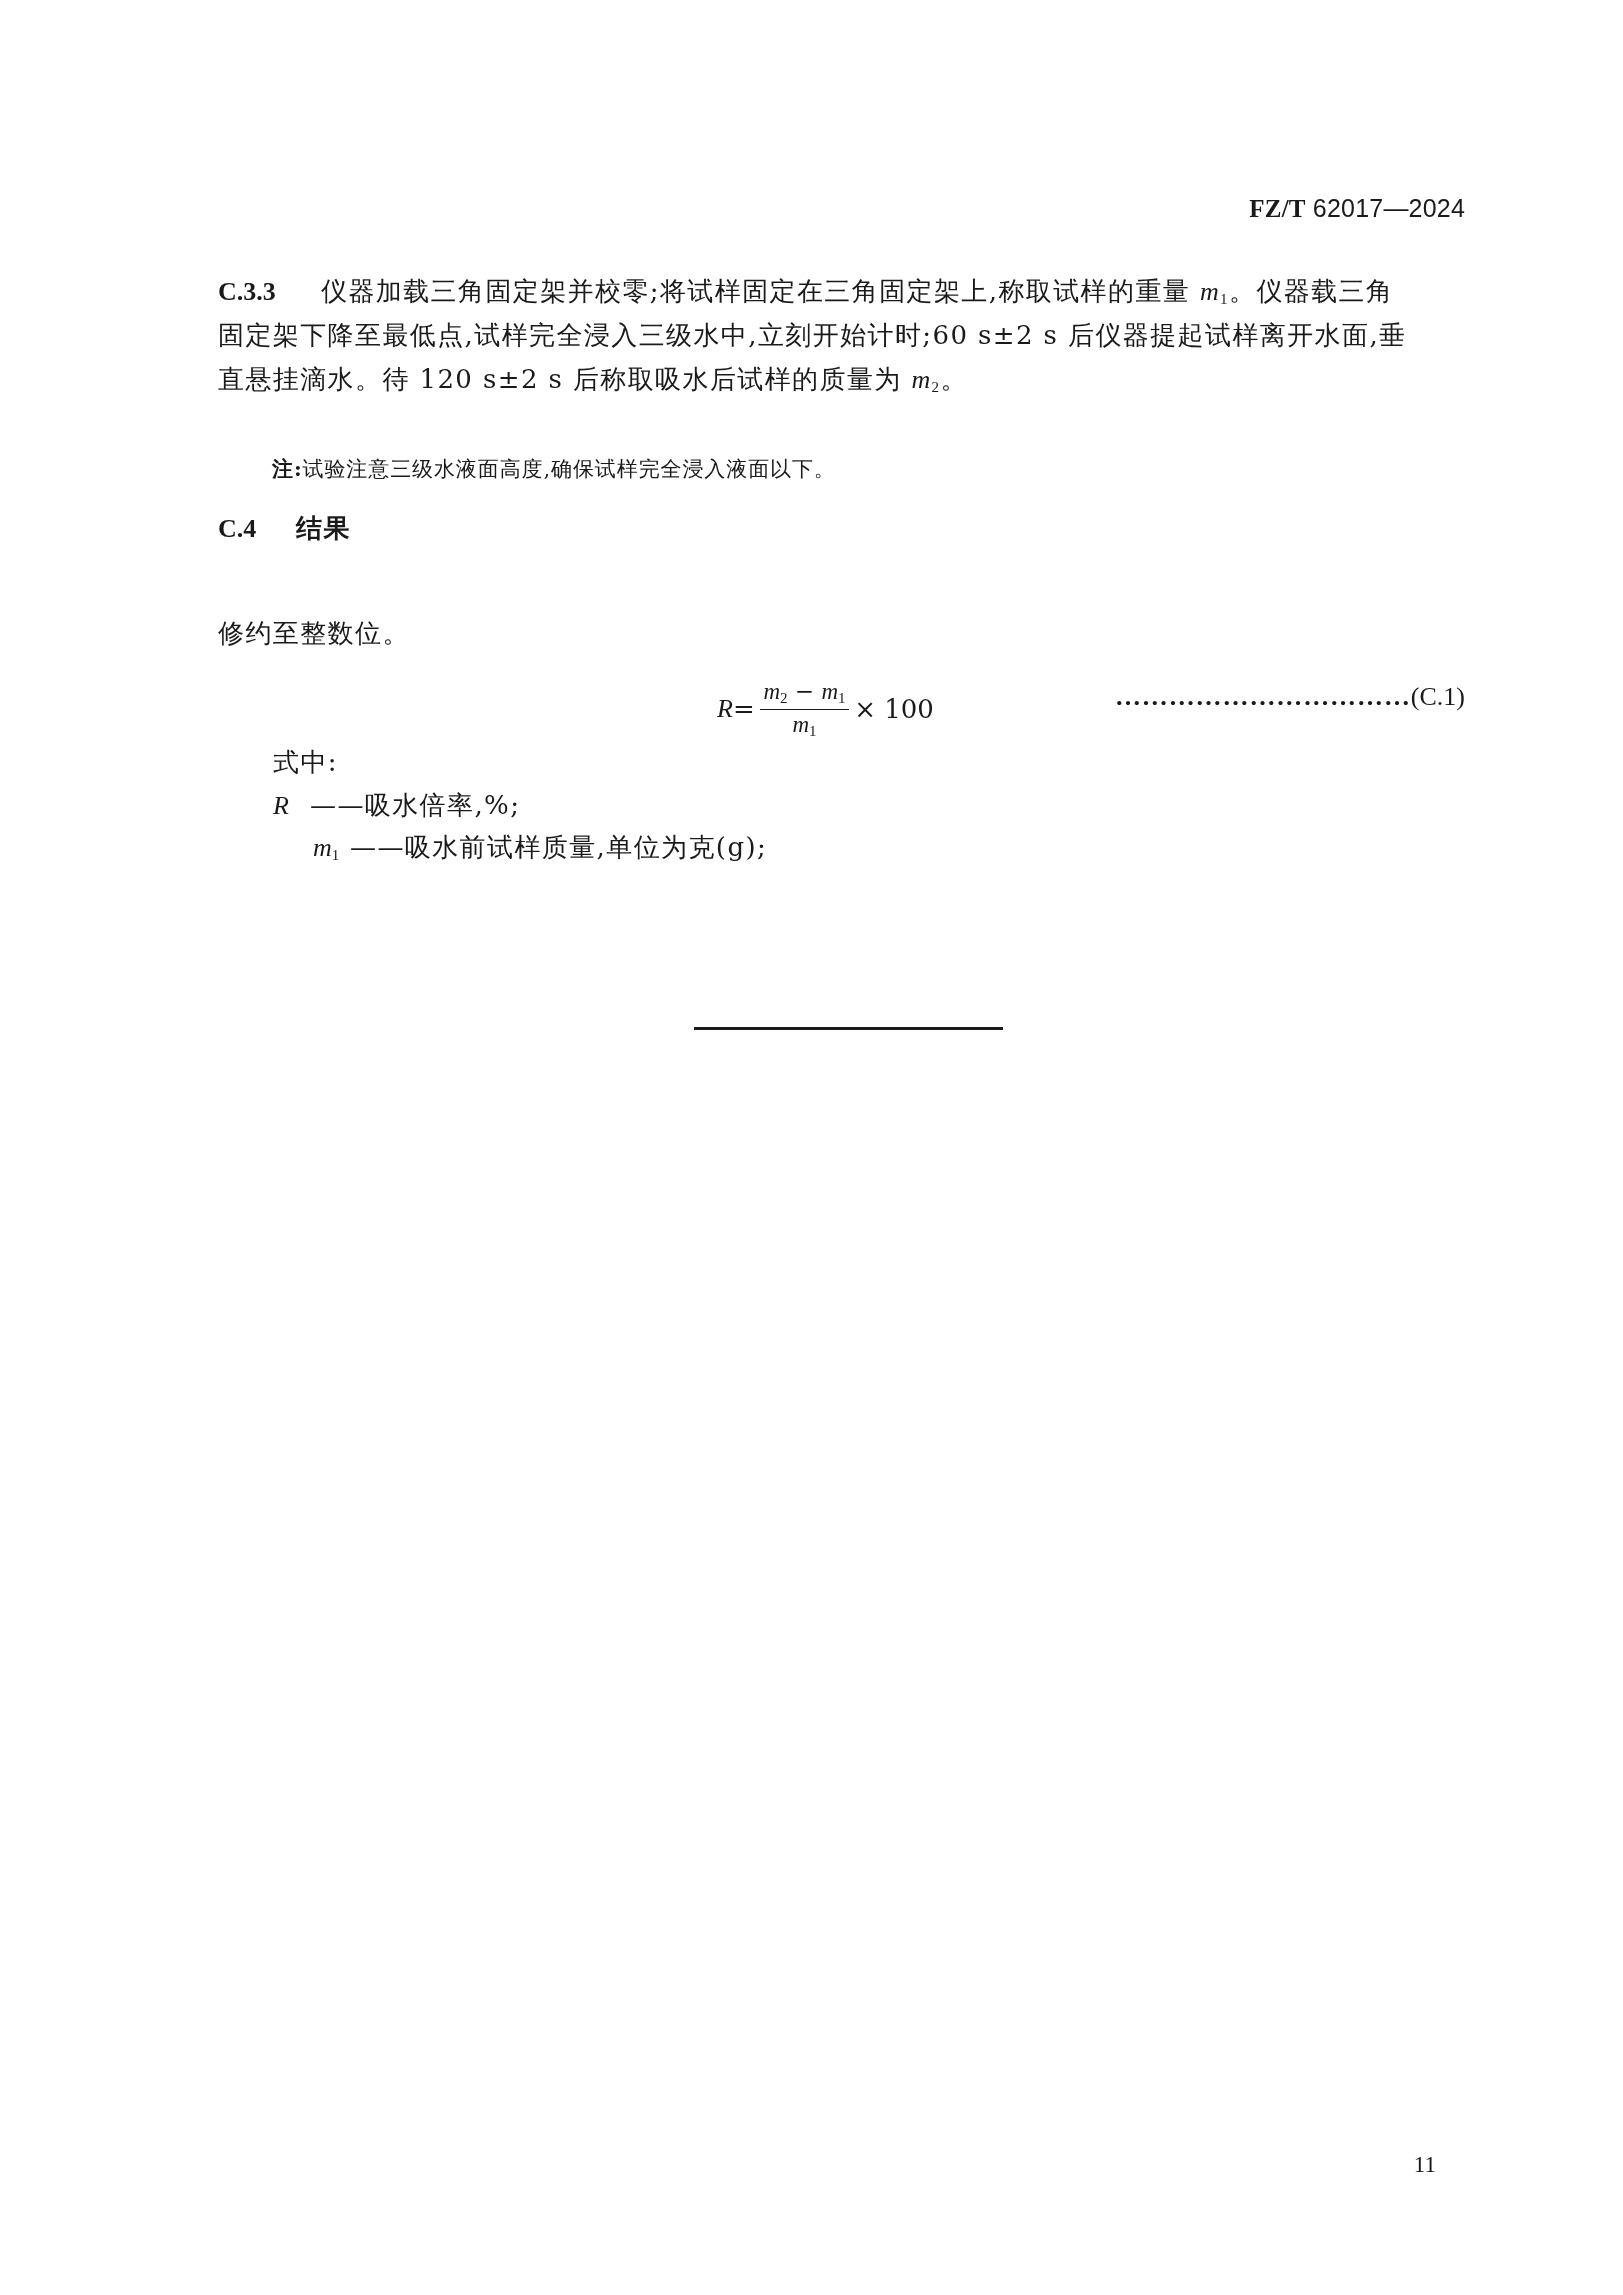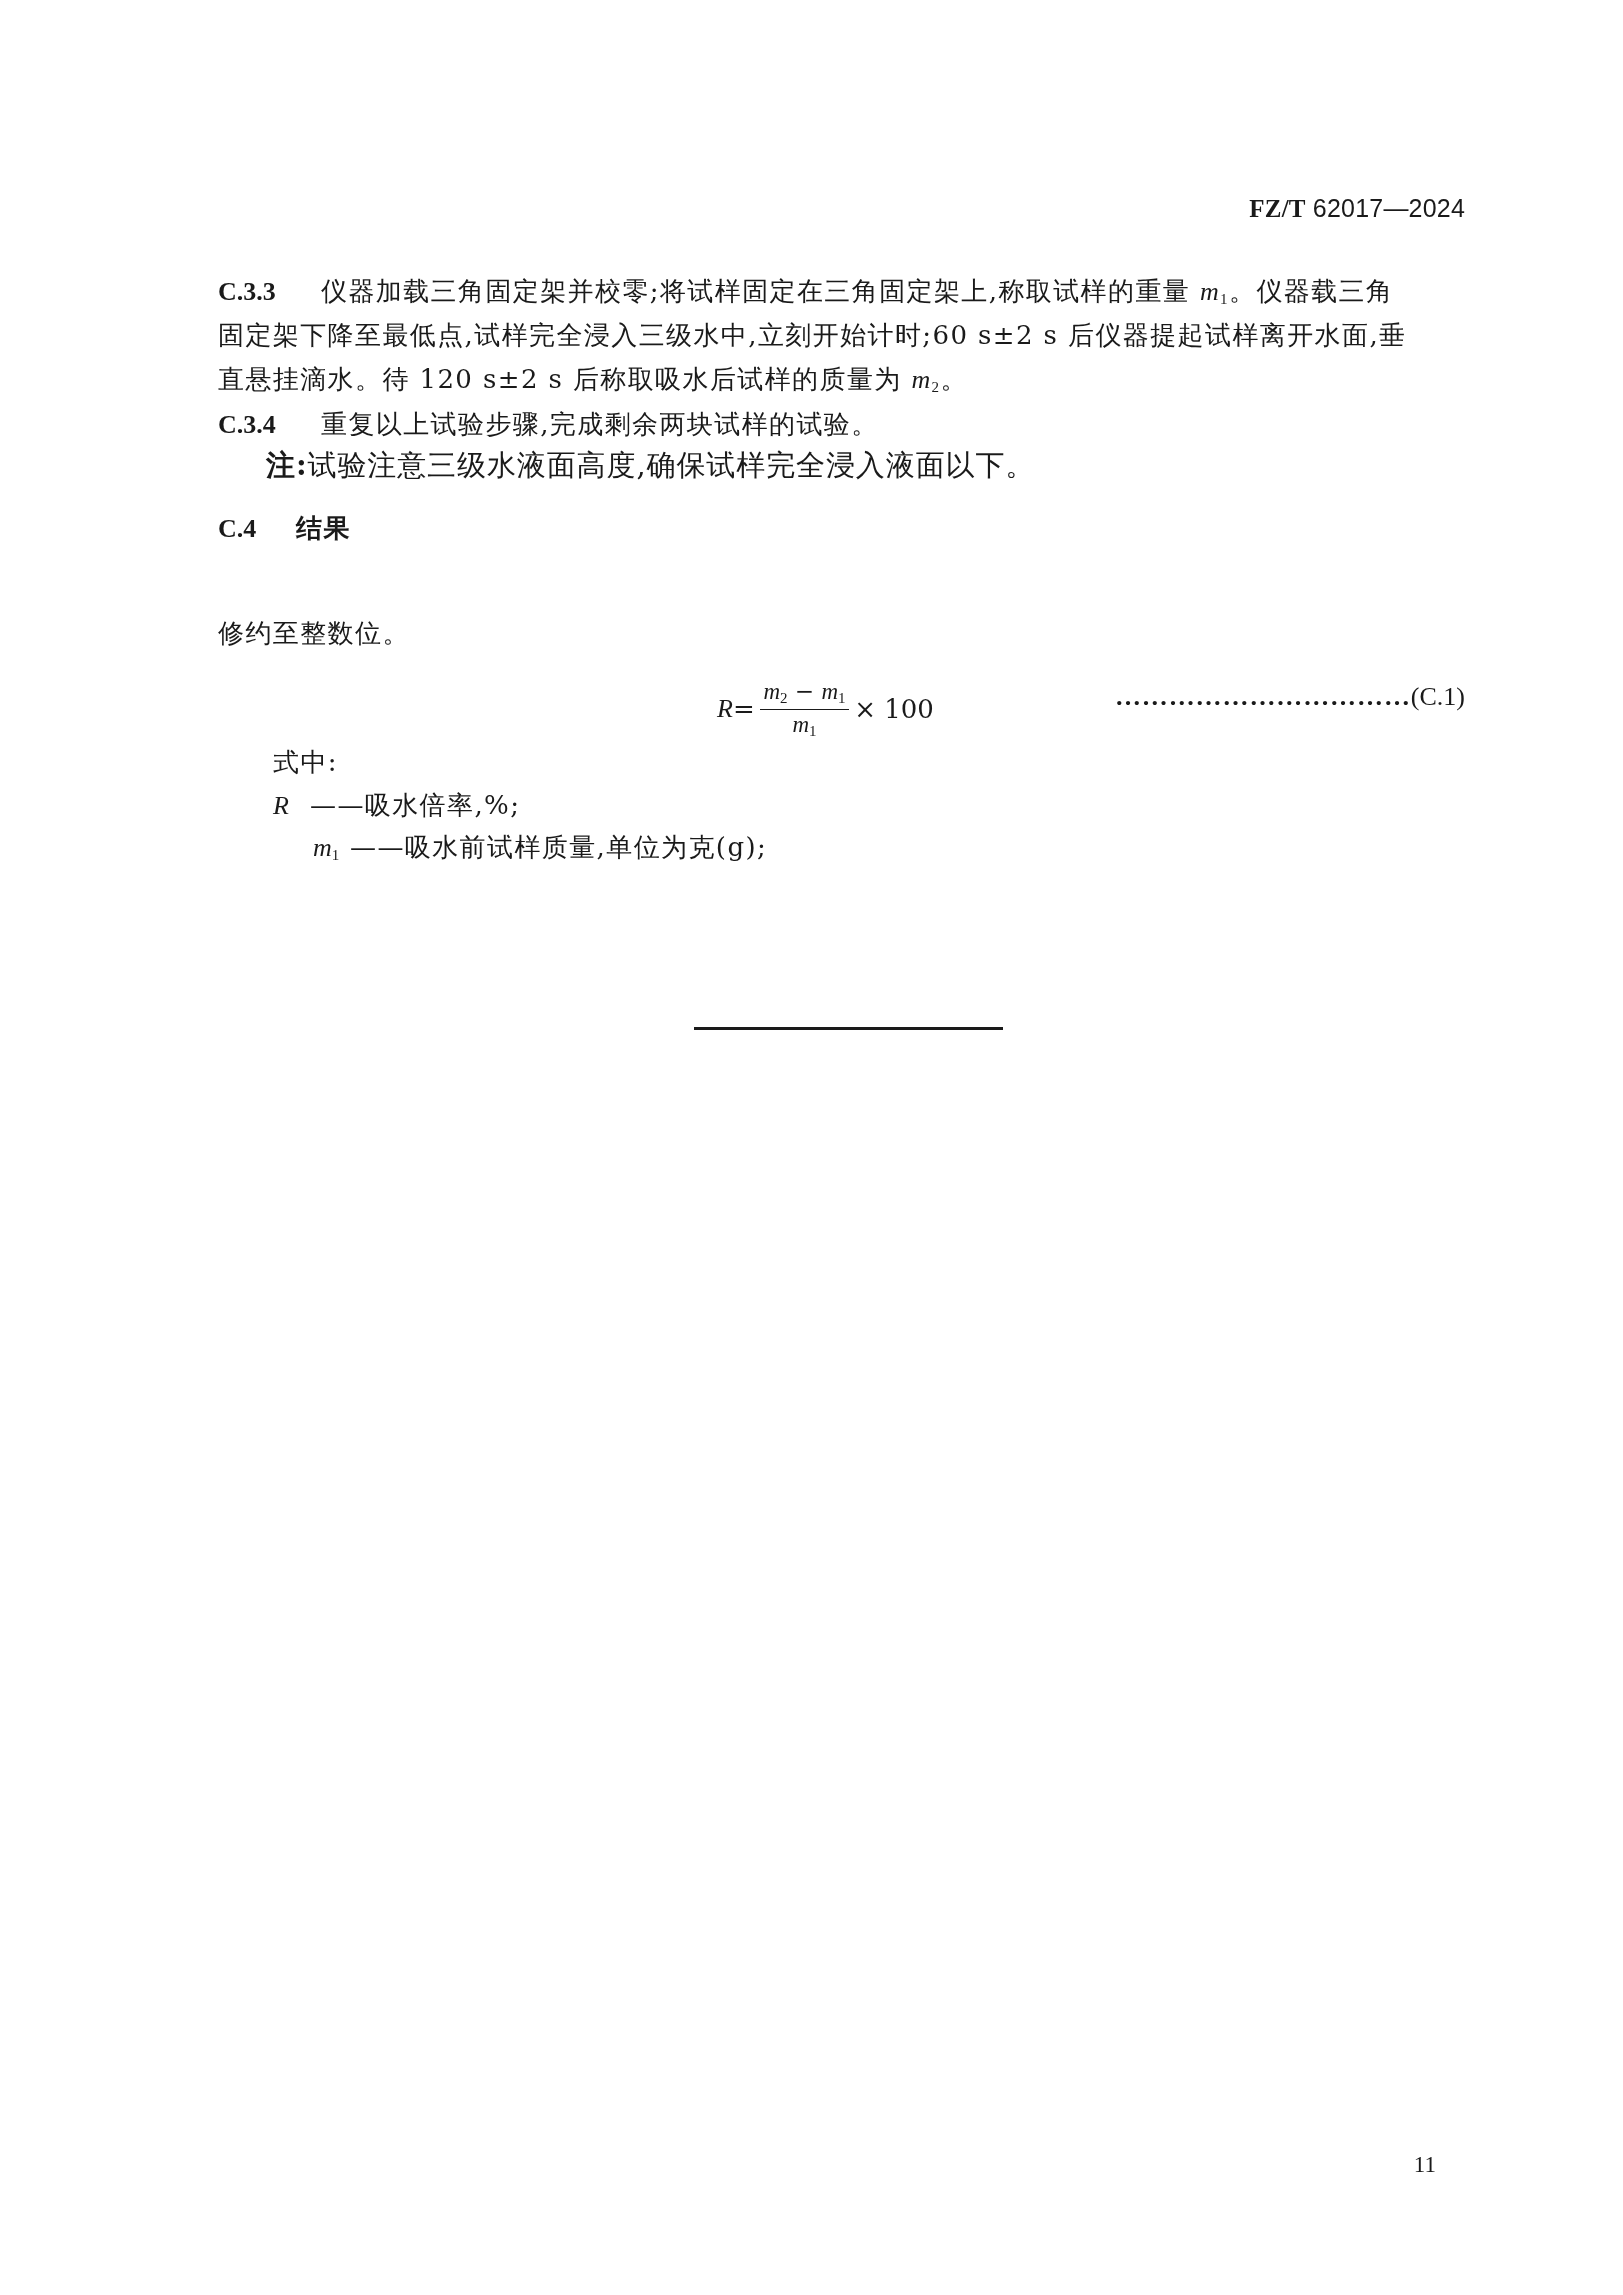--- a/index.html
+++ b/index.html
@@ -47,23 +47,23 @@
       font-family: "Liberation Serif", serif;
       font-weight: bold;
       display: inline-block;
       width: 103px;
       letter-spacing: 0;
     }
     .clause-num.short { width: 78px; }
     .heading-text { font-weight: bold; }
     .note {
       position: absolute;
-      left: 266px;
-      font-size: 29px;
-      line-height: 30px;
+      left: 272px;
+      font-size: 21px;
+      line-height: 38px;
       white-space: nowrap;
       letter-spacing: 0.9px;
     }
     .note .note-label { font-weight: bold; }
     .it {
       font-family: "Liberation Serif", serif;
       font-style: italic;
     }
     sub {
       font-size: 15px;
@@ -144,23 +144,20 @@
   </div>
 
   <div class="line" style="top:274px;">
     <span class="clause-num">C.3.3</span><span>仪器加载三角固定架并校零;将试样固定在三角固定架上,称取试样的重量 </span><span class="it"><span>m</span><sub>1</sub></span><span>。仪器载三角</span>
   </div>
   <div class="line" style="top:318px;text-align:right;">固定架下降至最低点,试样完全浸入三级水中,立刻开始计时;60 s±2 s 后仪器提起试样离开水面,垂</div>
   <div class="line" style="top:362px;">
     <span>直悬挂滴水。待 120 s±2 s 后称取吸水后试样的质量为 </span><span class="it"><span>m</span><sub>2</sub></span><span>。</span>
   </div>
 
-  <div class="line" style="top:407px;">
-    <span class="clause-num">C.3.4</span><span>重复以上试验步骤,完成剩余两块试样的试验。</span>
-  </div>
 
   <div class="note" style="top:450px;">
     <span class="note-label">注:</span><span>试验注意三级水液面高度,确保试样完全浸入液面以下。</span>
   </div>
 
   <div class="line" style="top:511px;">
     <span class="clause-num short">C.4</span><span class="heading-text">结果</span>
   </div>
 
   <div class="line" style="top:616px;">修约至整数位。</div>

